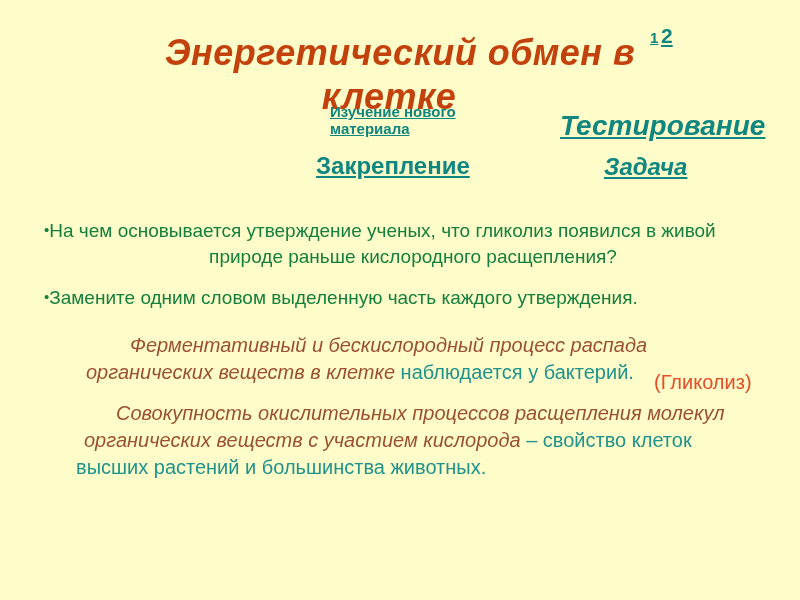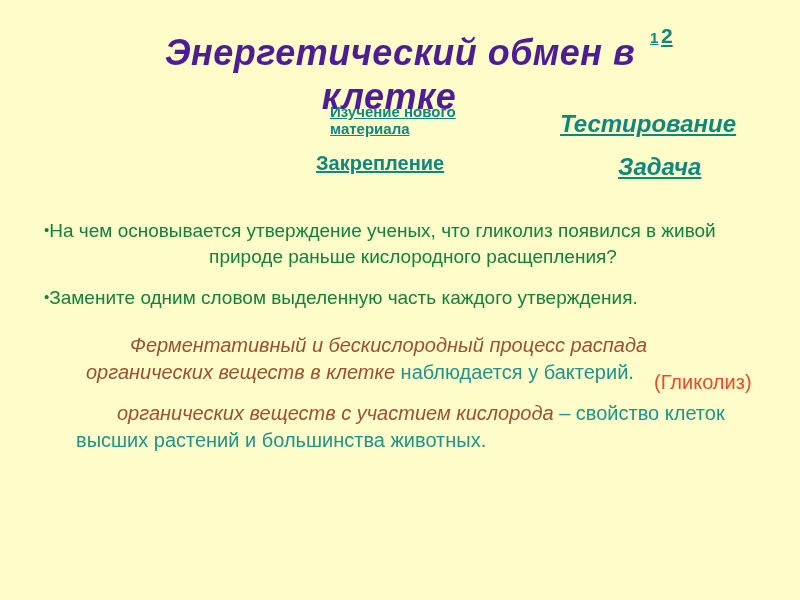--- a/index.html
+++ b/index.html
@@ -11,62 +11,62 @@
     font-family: "Liberation Sans", sans-serif;
     overflow: hidden;
   }
   .abs { position: absolute; }
 
   
   .title {
     left: 0; top: 31px; width: 800px;
     text-align: center;
     font-size: 36px; font-weight: bold; font-style: italic;
-    color: #4c1d95;
+    color: #c2410c;
     line-height: 44px;
     letter-spacing: 0.5px;
   }
   .title .t2 { margin-left: -22px; }
 
   
   .link {
     color: #0f867f;
     text-decoration: underline;
     cursor: pointer;
   }
   .pagelink-1 { left: 650px; top: 29px; font-size: 15px; font-weight: bold; }
   .pagelink-2 { left: 661px; top: 24px; font-size: 21px; font-weight: bold; }
   .nav-study {
     left: 330px; top: 103px; width: 142px;
     text-align: left; font-size: 15px; font-weight: bold;
     line-height: 17px;
   }
-  .nav-testing { left: 560px; top: 110px; font-size: 24px; font-weight: bold; font-style: italic; }
-  .nav-consolidation { left: 316px; top: 152px; font-size: 20px; font-weight: bold; }
-  .nav-task { left: 618px; top: 153px; font-size: 24px; font-weight: bold; font-style: italic; }
+  .nav-testing { left: 560px; top: 110px; font-size: 28px; font-weight: bold; font-style: italic; }
+  .nav-consolidation { left: 316px; top: 152px; font-size: 24px; font-weight: bold; }
+  .nav-task { left: 604px; top: 153px; font-size: 24px; font-weight: bold; font-style: italic; }
 
   
   .bullets {
     left: 44px; top: 217px; width: 730px;
     color: #15803d; font-size: 19px; line-height: 26px;
   }
   .bullets .wrap-indent { padding-left: 8px; text-align: center; }
   .bullets .spacer { height: 14px; }
   .bullet-dot { font-size: 15px; vertical-align: 2px; }
 
   
   .statement {
     font-size: 20px; line-height: 27px;
     color: #9b5130; font-style: italic;
   }
   .st1 { left: 86px; top: 332px; width: 640px; }
   .st2 { left: 76px; top: 400px; width: 660px; }
   .st1 .indent { padding-left: 44px; }
   .st2 .indent { padding-left: 40px; }
-  .st2 .l2 { padding-left: 8px; margin-left: 33px; }
+  .st2 .l2 { padding-left: 8px; }
   .teal-part { color: #1f938c; font-style: normal; }
   .answer {
     color: #e64c28; font-size: 20px; font-style: normal;
   }
   .answer-1 { left: 654px; top: 371px; }
   .answer-2 { left: 563px; top: 470px; }
 </style>
 </head>
 <body>
 
@@ -92,17 +92,18 @@
     <div><span class="bullet-dot">•</span><span>Замените одним словом выделенную часть каждого утверждения.</span></div>
   </div>
 
   <div class="abs answer answer-1">(Гликолиз)</div>
   <div class="abs statement st1">
     <div class="indent">Ферментативный и бескислородный процесс распада</div>
     <div><span>органических веществ в клетке </span><span class="teal-part">наблюдается у бактерий.</span></div>
   </div>
 
   <div class="abs statement st2">
+    <div class="indent">Совокупность окислительных процессов расщепления молекул</div>
     <div class="l2"><span>органических веществ с участием кислорода </span><span class="teal-part">– свойство клеток</span></div>
     <div class="teal-part">высших растений и большинства животных.</div>
   </div>
 
 </div>
 
 </body></html>

